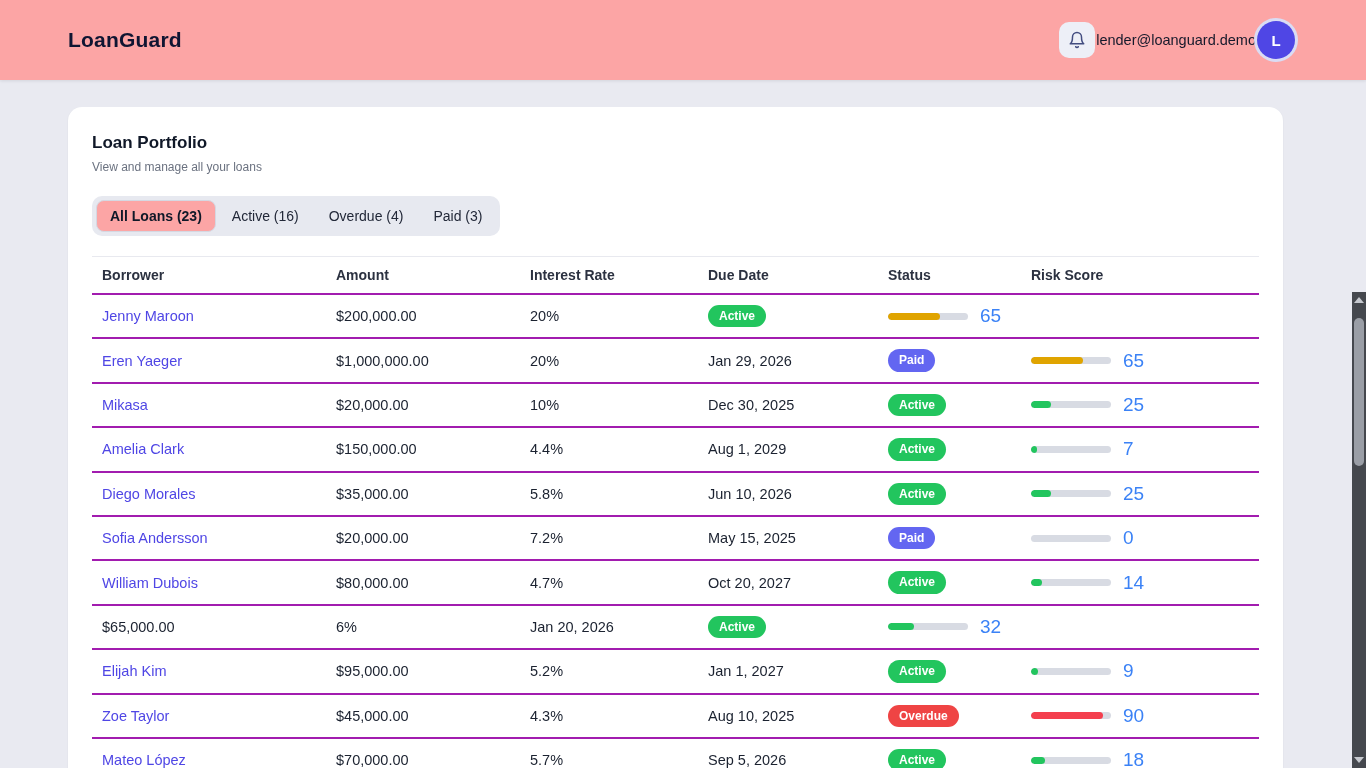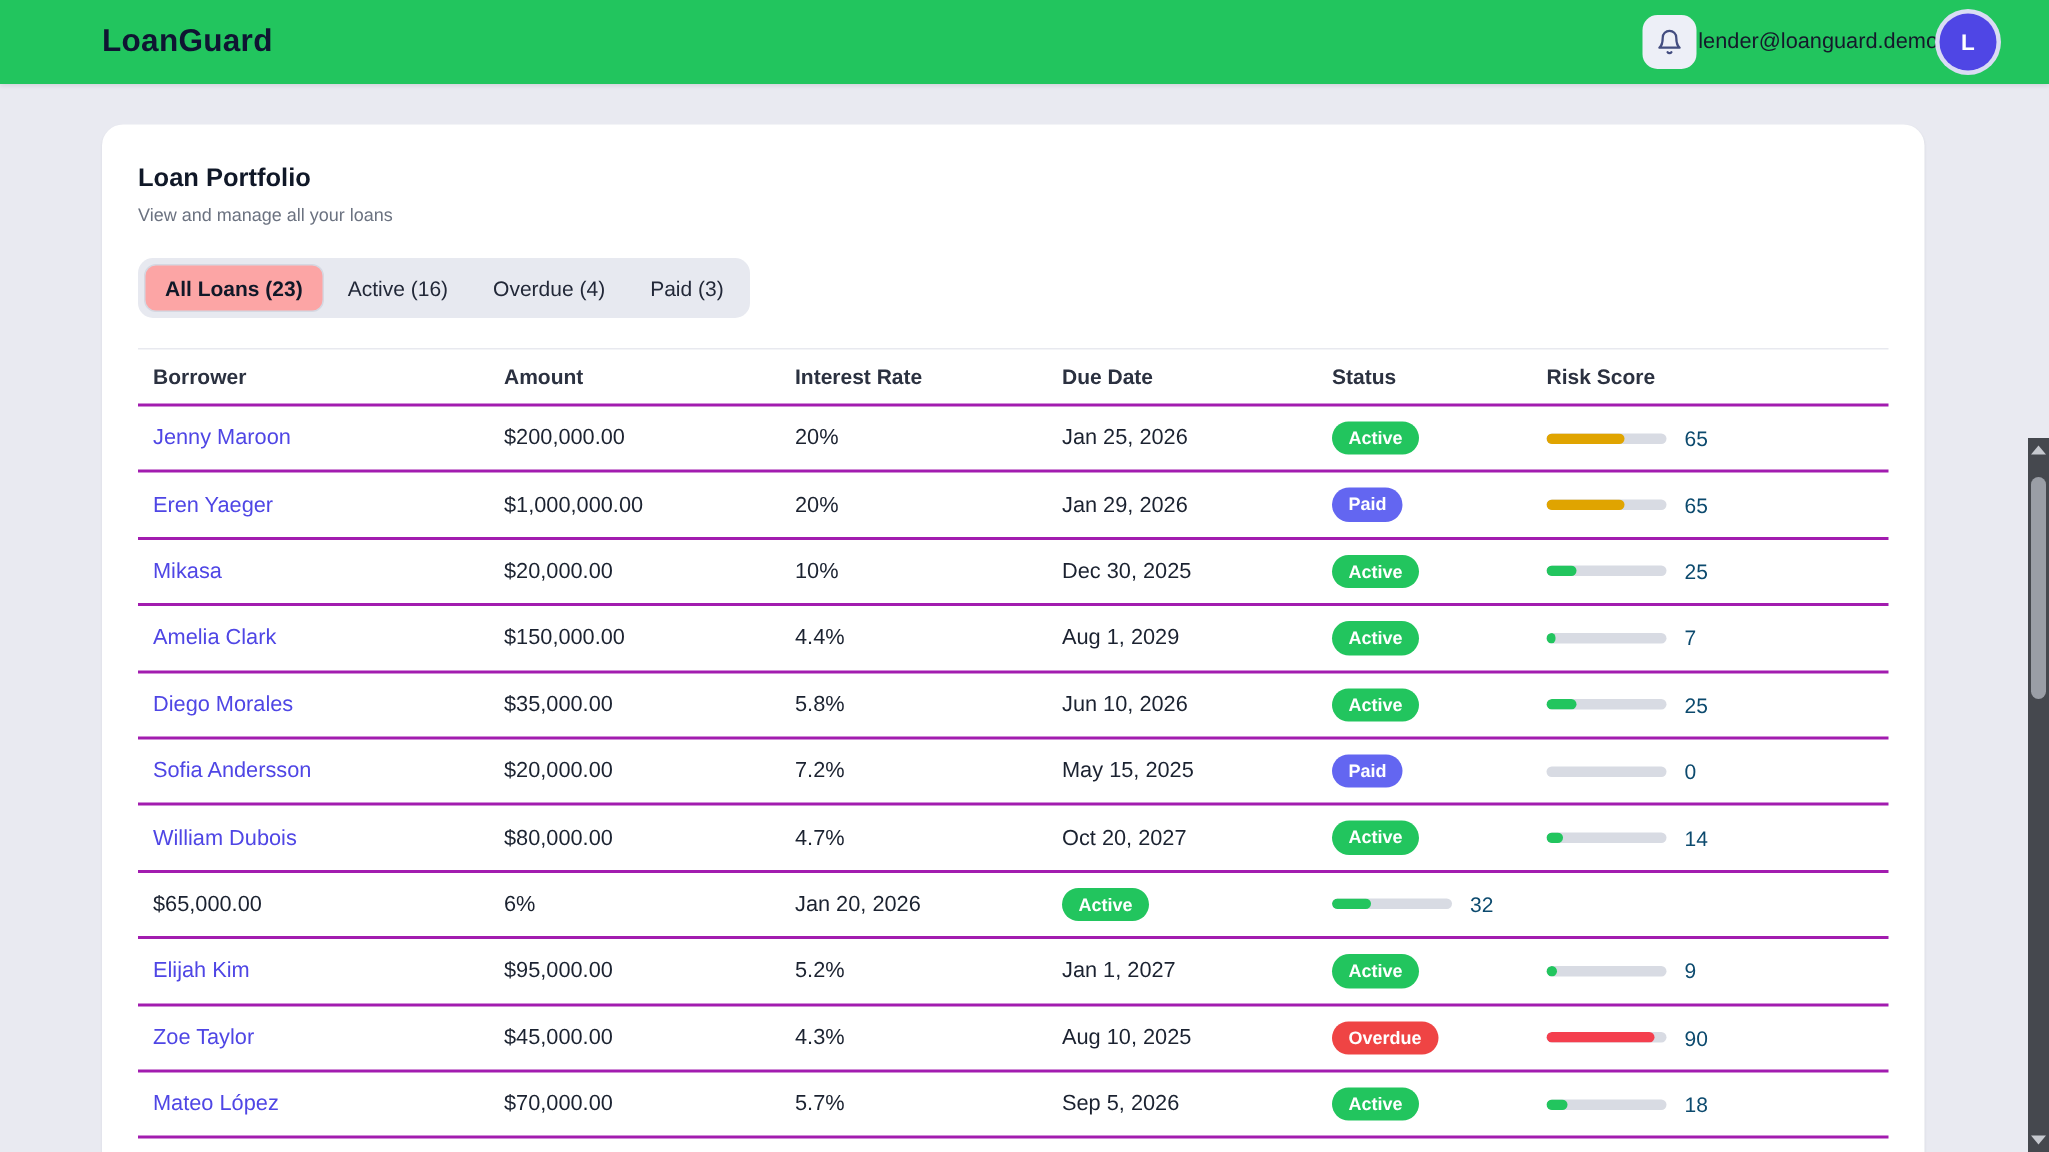--- a/index.html
+++ b/index.html
@@ -7,23 +7,23 @@
   body {
     width: 1366px; height: 768px; overflow: hidden; position: relative;
     background: #e9eaf1;
     font-family: "Liberation Sans", "DejaVu Sans", sans-serif;
     color: #1a2233;
     -webkit-font-smoothing: antialiased;
   }
 
   
   .topbar {
-    height: 56px; background: #22c55e;
+    height: 80px; background: #fca5a5;
     display: flex; align-items: center; justify-content: space-between;
-    padding: 0 35px 0 68px;
+    padding: 0 71px 0 68px;
     box-shadow: 0 1px 3px rgba(20,24,40,.10);
     position: relative; z-index: 2;
   }
   .brand { font-size: 21px; font-weight: 700; color: #0f1532; letter-spacing: .2px; cursor: pointer; }
   .header-right { display: flex; align-items: center; gap: 1px; }
   .bell-btn {
     width: 36px; height: 36px; border-radius: 10px; background: #edeff7;
     border: none; display: flex; align-items: center; justify-content: center; cursor: pointer; padding: 0;
   }
   .email { font-size: 14.5px; color: #15192b; }
@@ -71,21 +71,21 @@
   .badge {
     display: inline-block; font-size: 12px; font-weight: 700; color: #fff;
     padding: 4px 11px; border-radius: 999px; line-height: 1.2;
   }
   .risk-cell { display: flex; align-items: center; gap: 12px; }
   .bar {
     width: 80px; height: 7px; border-radius: 4px; background: #d8dbe3;
     overflow: hidden; display: inline-block; flex: 0 0 auto;
   }
   .fill { display: block; height: 100%; border-radius: 4px; }
-  .risk-num { color: #0c4a6e; font-size: 14px; }
+  .risk-num { color: #3b82f6; font-size: 19px; }
 
   
   .scrollbar {
     position: fixed; top: 292px; right: 0; width: 14px; height: 476px;
     background: #45484e; z-index: 5;
   }
   .sb-arrow { position: absolute; left: 50%; transform: translateX(-50%); width: 0; height: 0; cursor: pointer; }
   .sb-arrow.up { top: 5px; border-left: 5px solid transparent; border-right: 5px solid transparent; border-bottom: 6px solid #c6c9cf; }
   .sb-arrow.down { bottom: 5px; border-left: 5px solid transparent; border-right: 5px solid transparent; border-top: 6px solid #c6c9cf; }
   .sb-thumb { position: absolute; top: 26px; left: 2px; right: 2px; height: 148px; background: #9a9ea6; border-radius: 6px; cursor: pointer; }
@@ -130,21 +130,20 @@
           <div class="th">Interest Rate</div>
           <div class="th">Due Date</div>
           <div class="th">Status</div>
           <div class="th">Risk Score</div>
         </div>
       <div id="tbody">
           <div class="tr">
     <div class="td"><a class="borrower">Jenny Maroon</a></div>
     <div class="td">$200,000.00</div>
     <div class="td">20%</div>
-    <div class="td">Jan 25, 2026</div>
     <div class="td"><span class="badge" style="background: rgb(34, 197, 94);">Active</span></div>
     <div class="td risk-cell">
       <span class="bar">
                 <span class="fill" style="width: 65%; background: rgb(224, 164, 0);"></span>
               </span>
       <span class="risk-num">65</span>
     </div>
   </div>
           <div class="tr">
     <div class="td"><a class="borrower">Eren Yaeger</a></div>

